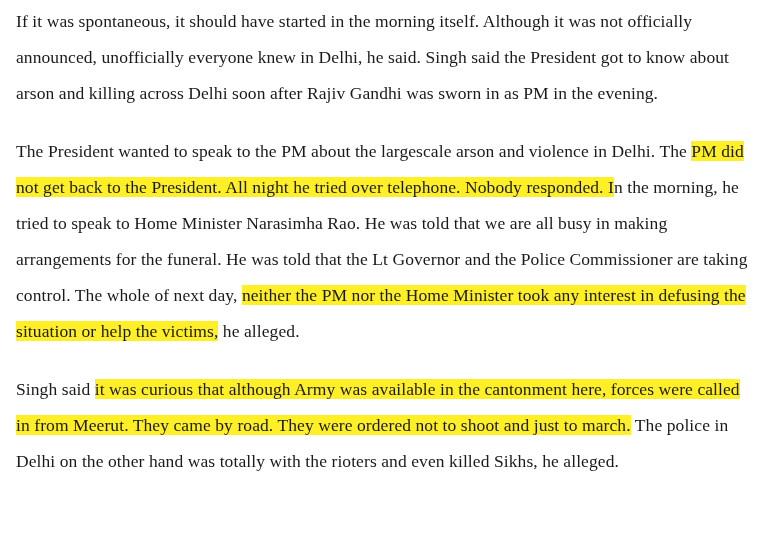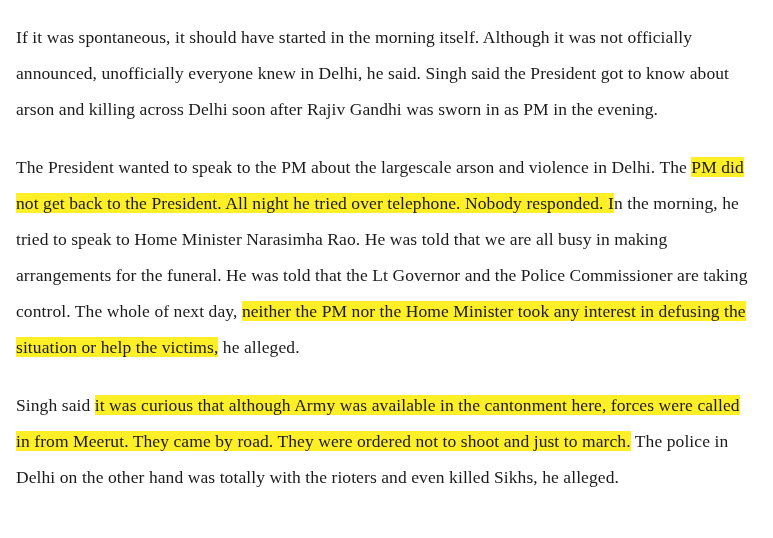--- a/index.html
+++ b/index.html
@@ -11,21 +11,21 @@
     width: 773px;
     height: 538px;
     font-family: "Liberation Serif", "DejaVu Serif", serif;
     color: #1a1a1a;
     overflow: hidden;
   }
   .page {
     width: 773px;
     height: 538px;
     box-sizing: border-box;
-    padding: 19px 16px 0 16px;
+    padding: 3px 16px 0 16px;
     position: relative;
   }
   .para {
     font-size: 17.5px;
     line-height: 36px;
     text-align: left;
     margin: 0 0 22px 0;
     letter-spacing: 0.005em;
   }
   .para:last-child { margin-bottom: 16px; }

